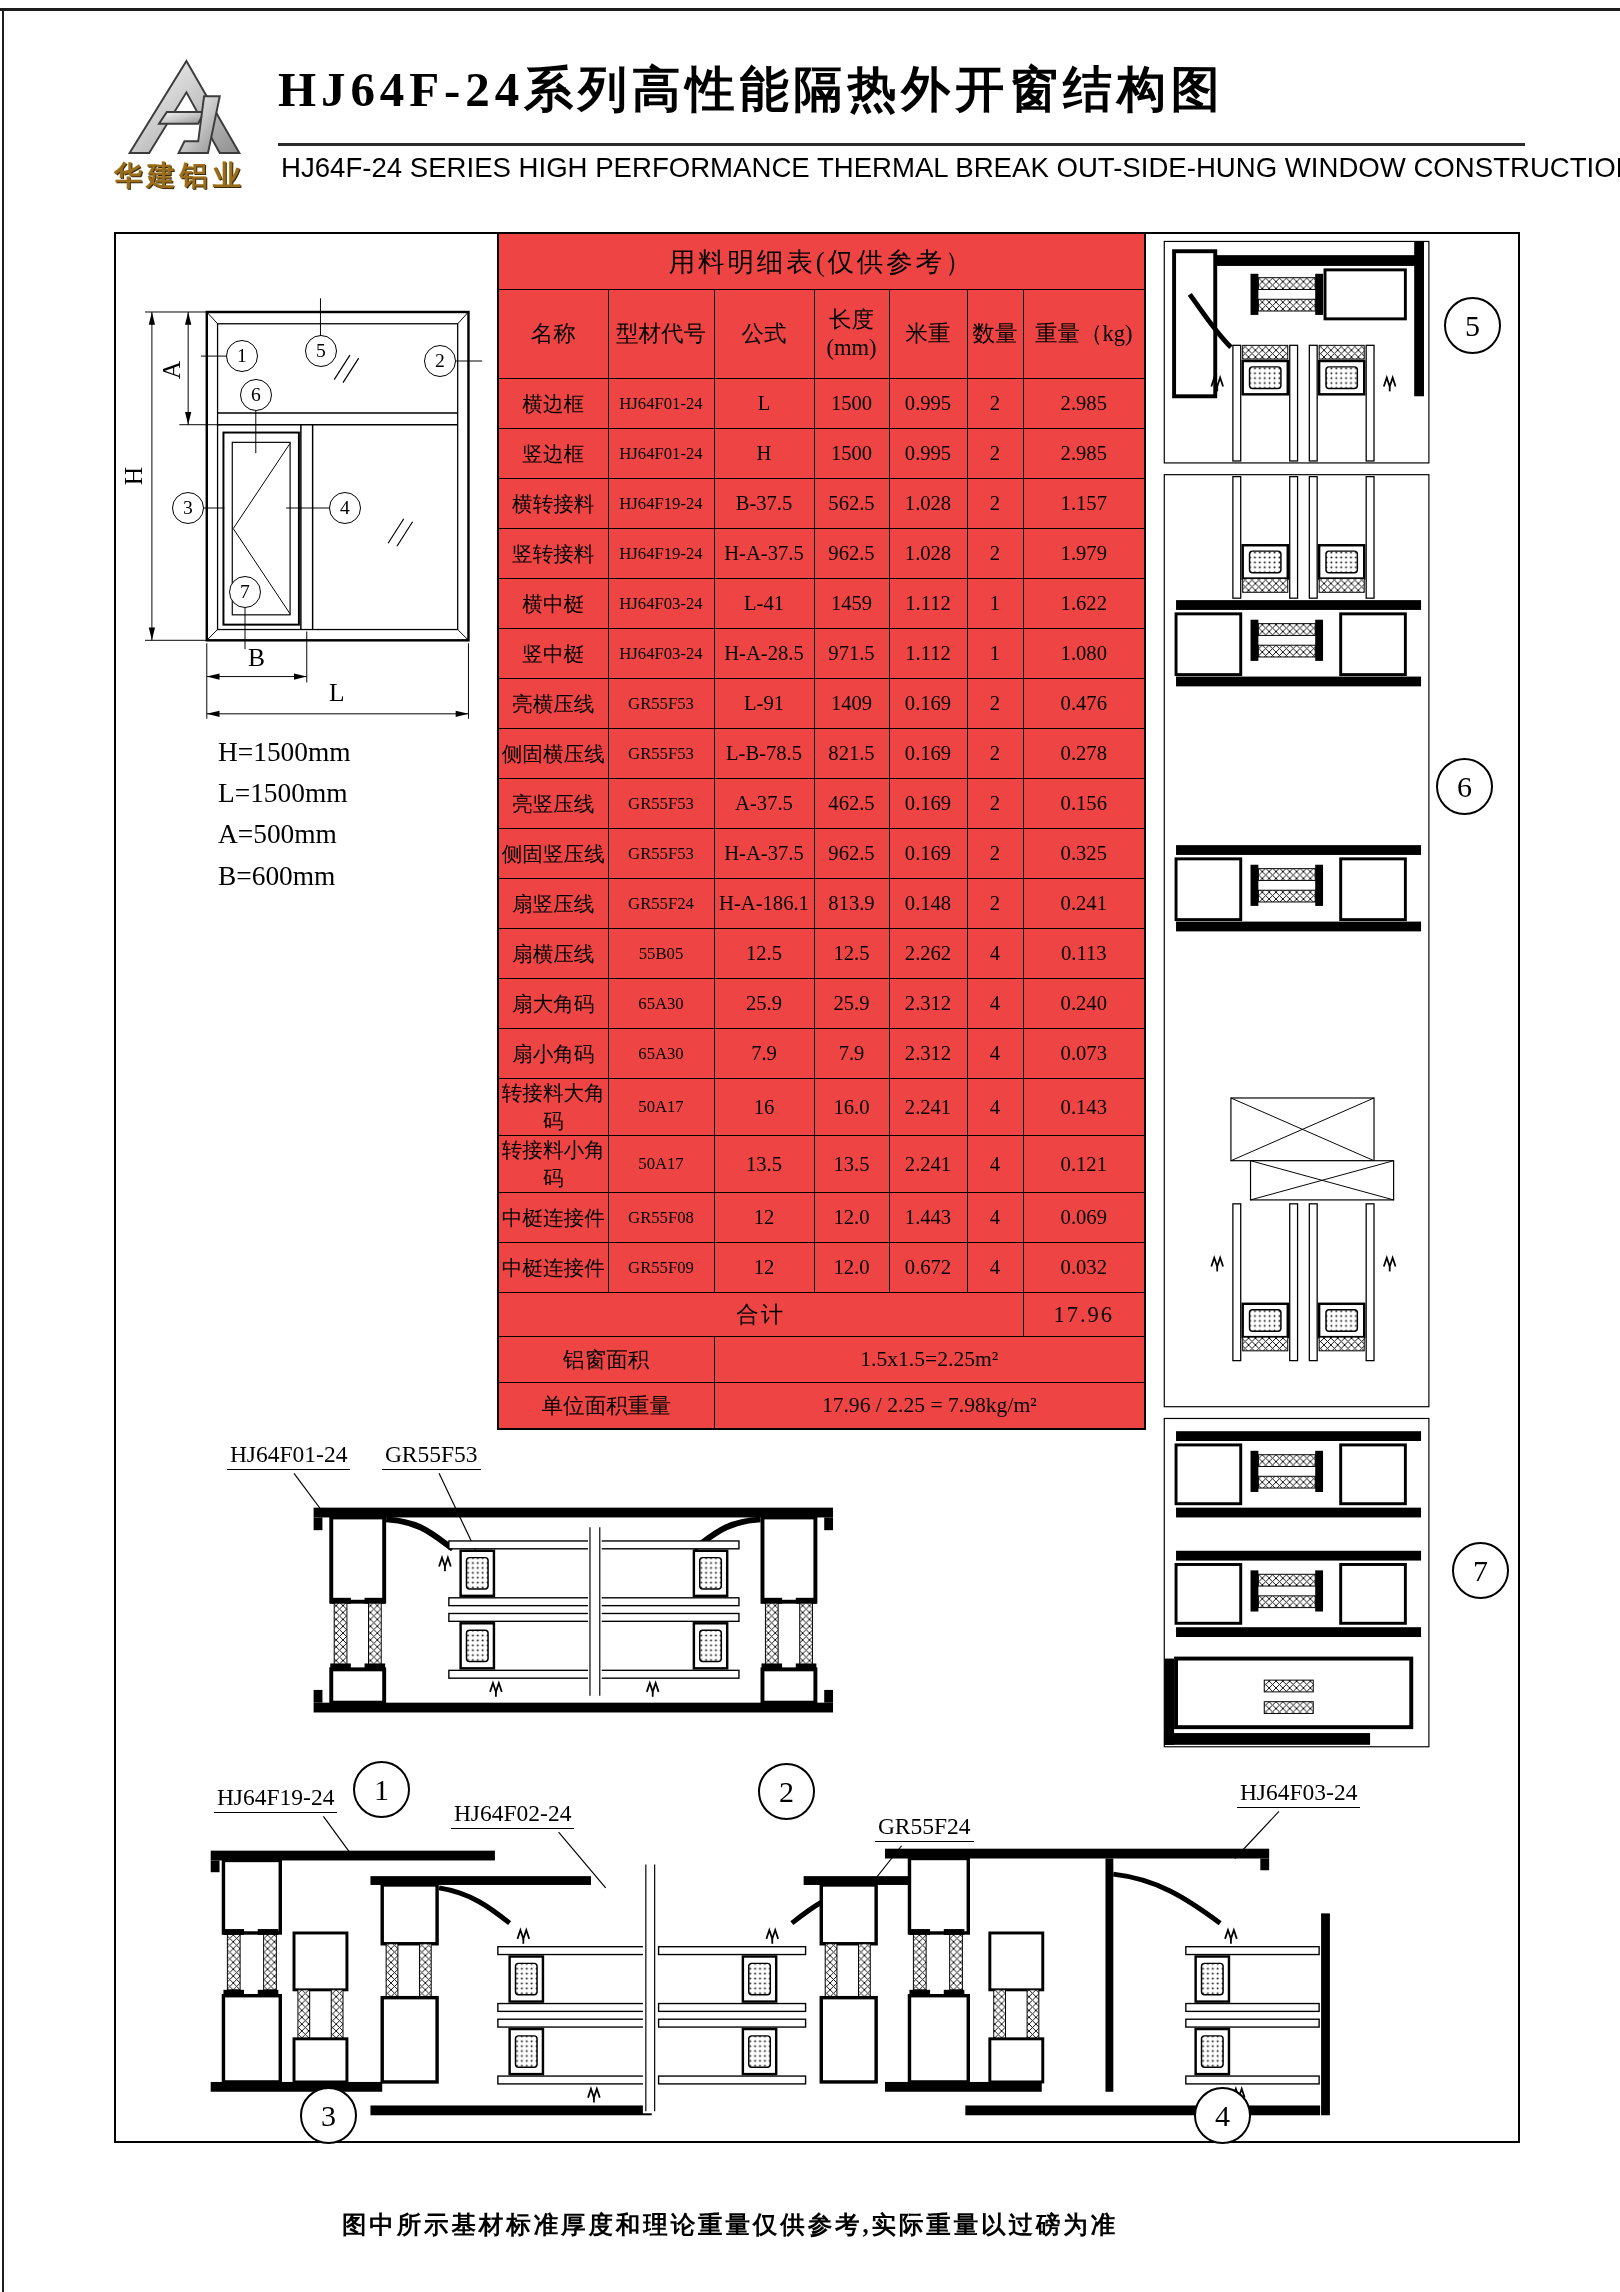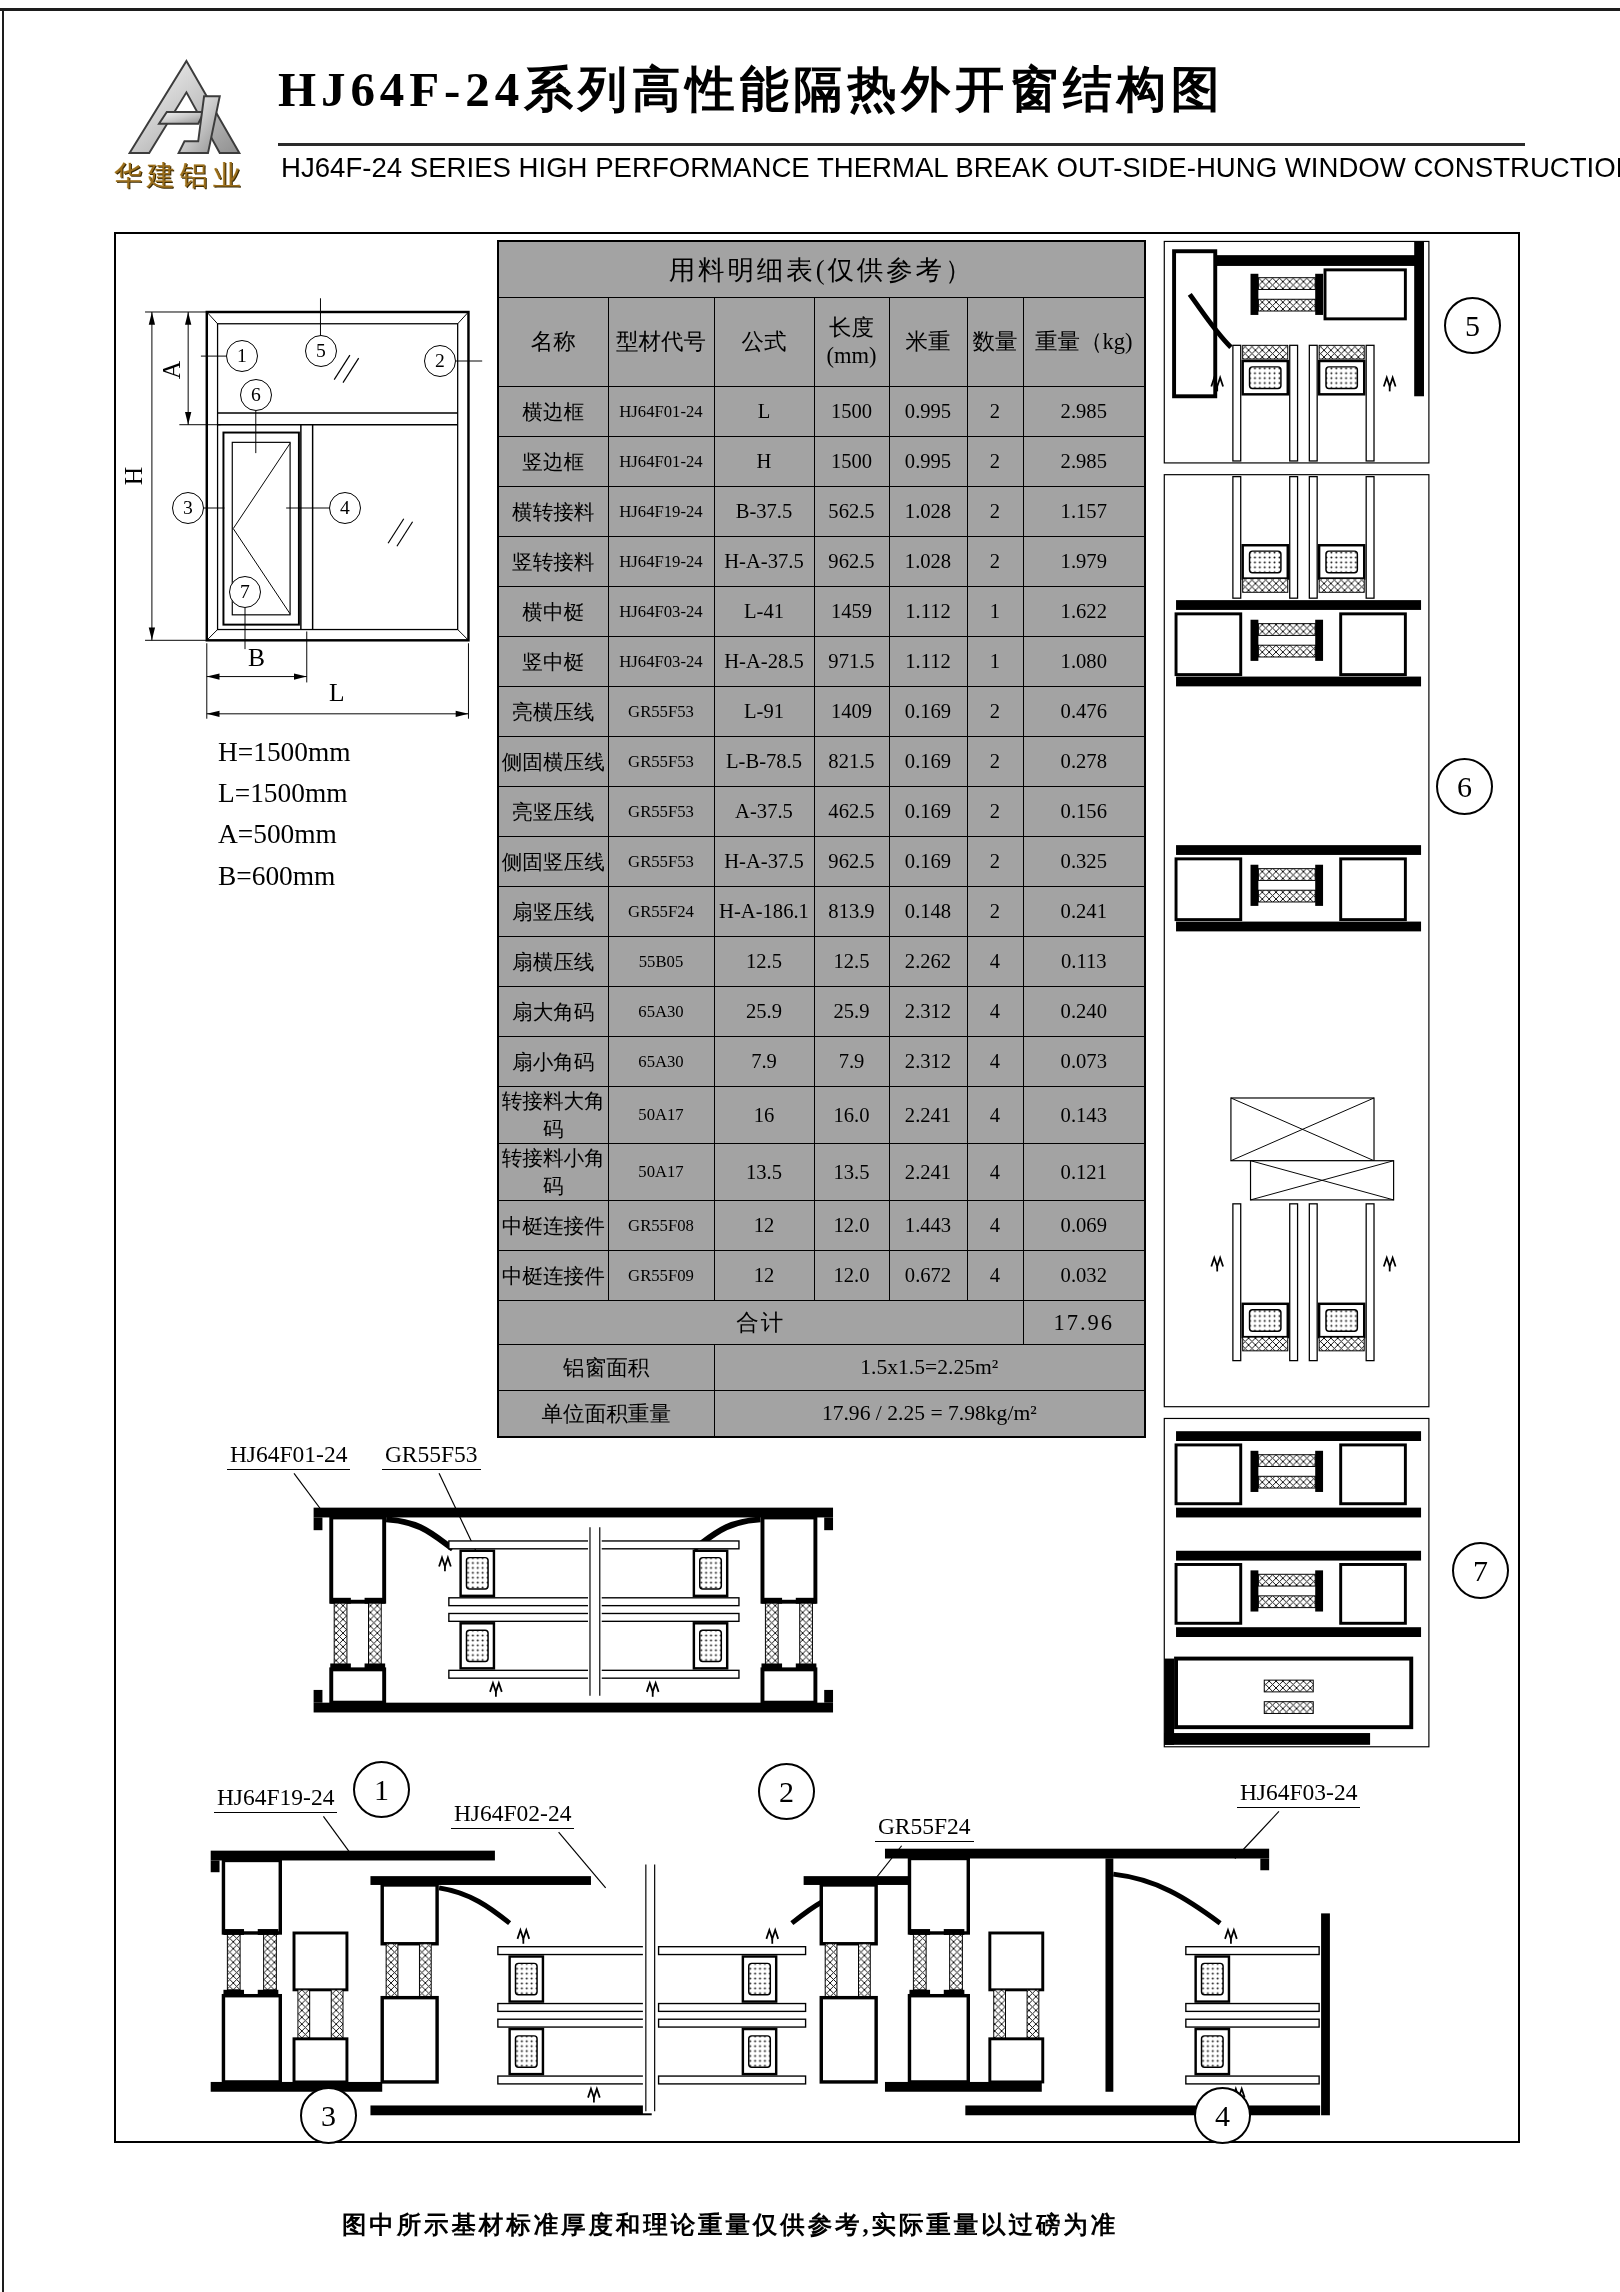--- a/index.html
+++ b/index.html
@@ -6,28 +6,28 @@
   #page{position:relative;width:1620px;height:2293px;background:#fff;overflow:hidden;
         font-family:"Liberation Serif",serif;color:#000;}
   .abs{position:absolute;}
   .edge{background:#1d1d1d;}
   
   #title-cn{left:278px;top:57px;font-size:49px;font-weight:bold;letter-spacing:4.9px;white-space:nowrap;}
   #title-rule{left:278px;top:143px;width:1247px;height:2.9px;background:#2a2a2a;}
   #title-en{left:281px;top:152px;font-size:28px;font-family:"Liberation Sans",sans-serif;
             white-space:nowrap;letter-spacing:0px;transform:scaleX(.985);transform-origin:left top;}
   #logo{left:110px;top:57px;width:147px;height:103px;}
-  #logo-text{left:82px;top:157px;width:196px;text-align:center;font-size:28px;font-weight:normal;
+  #logo-text{left:82px;top:157px;width:196px;text-align:center;font-size:28px;font-weight:bold;
              letter-spacing:4.9px;color:#9a6d1c;white-space:nowrap;
              text-shadow:1px 1px 0 #3a2a05,-0.5px -0.5px 0 #ecd9a0;}
   
   #main-frame{left:114px;top:232px;width:1402px;height:1907px;border:2px solid #000;}
   
   #tablewrap{left:497px;top:232px;width:647px;z-index:2;}
-  #tablewrap table{border-collapse:collapse;width:647px;table-layout:fixed;background:#a3a3a3;margin-top:8px;}
+  #tablewrap table{border-collapse:collapse;width:647px;table-layout:fixed;background:#ef4444;}
   #tablewrap th,#tablewrap td{border:1.6px solid #000;text-align:center;vertical-align:middle;
       padding:0;overflow:hidden;font-family:"Liberation Serif",serif;}
   #tablewrap table{border:2.5px solid #000;}
   tr.titlerow th{height:55px;font-size:26.5px;font-weight:normal;letter-spacing:2.9px;}
   tr.headrow th{height:88px;font-size:22.5px;font-weight:normal;white-space:pre-line;line-height:1.25;}
   #materials-tbody td{height:49px;font-size:20.6px;}
   #materials-tbody td.c1{font-size:16.7px;}
   tr.totalrow td{height:43px;font-size:22.5px;letter-spacing:2px;}
   tr.arearow td,tr.unitrow td{height:45px;font-size:21.6px;}
   

